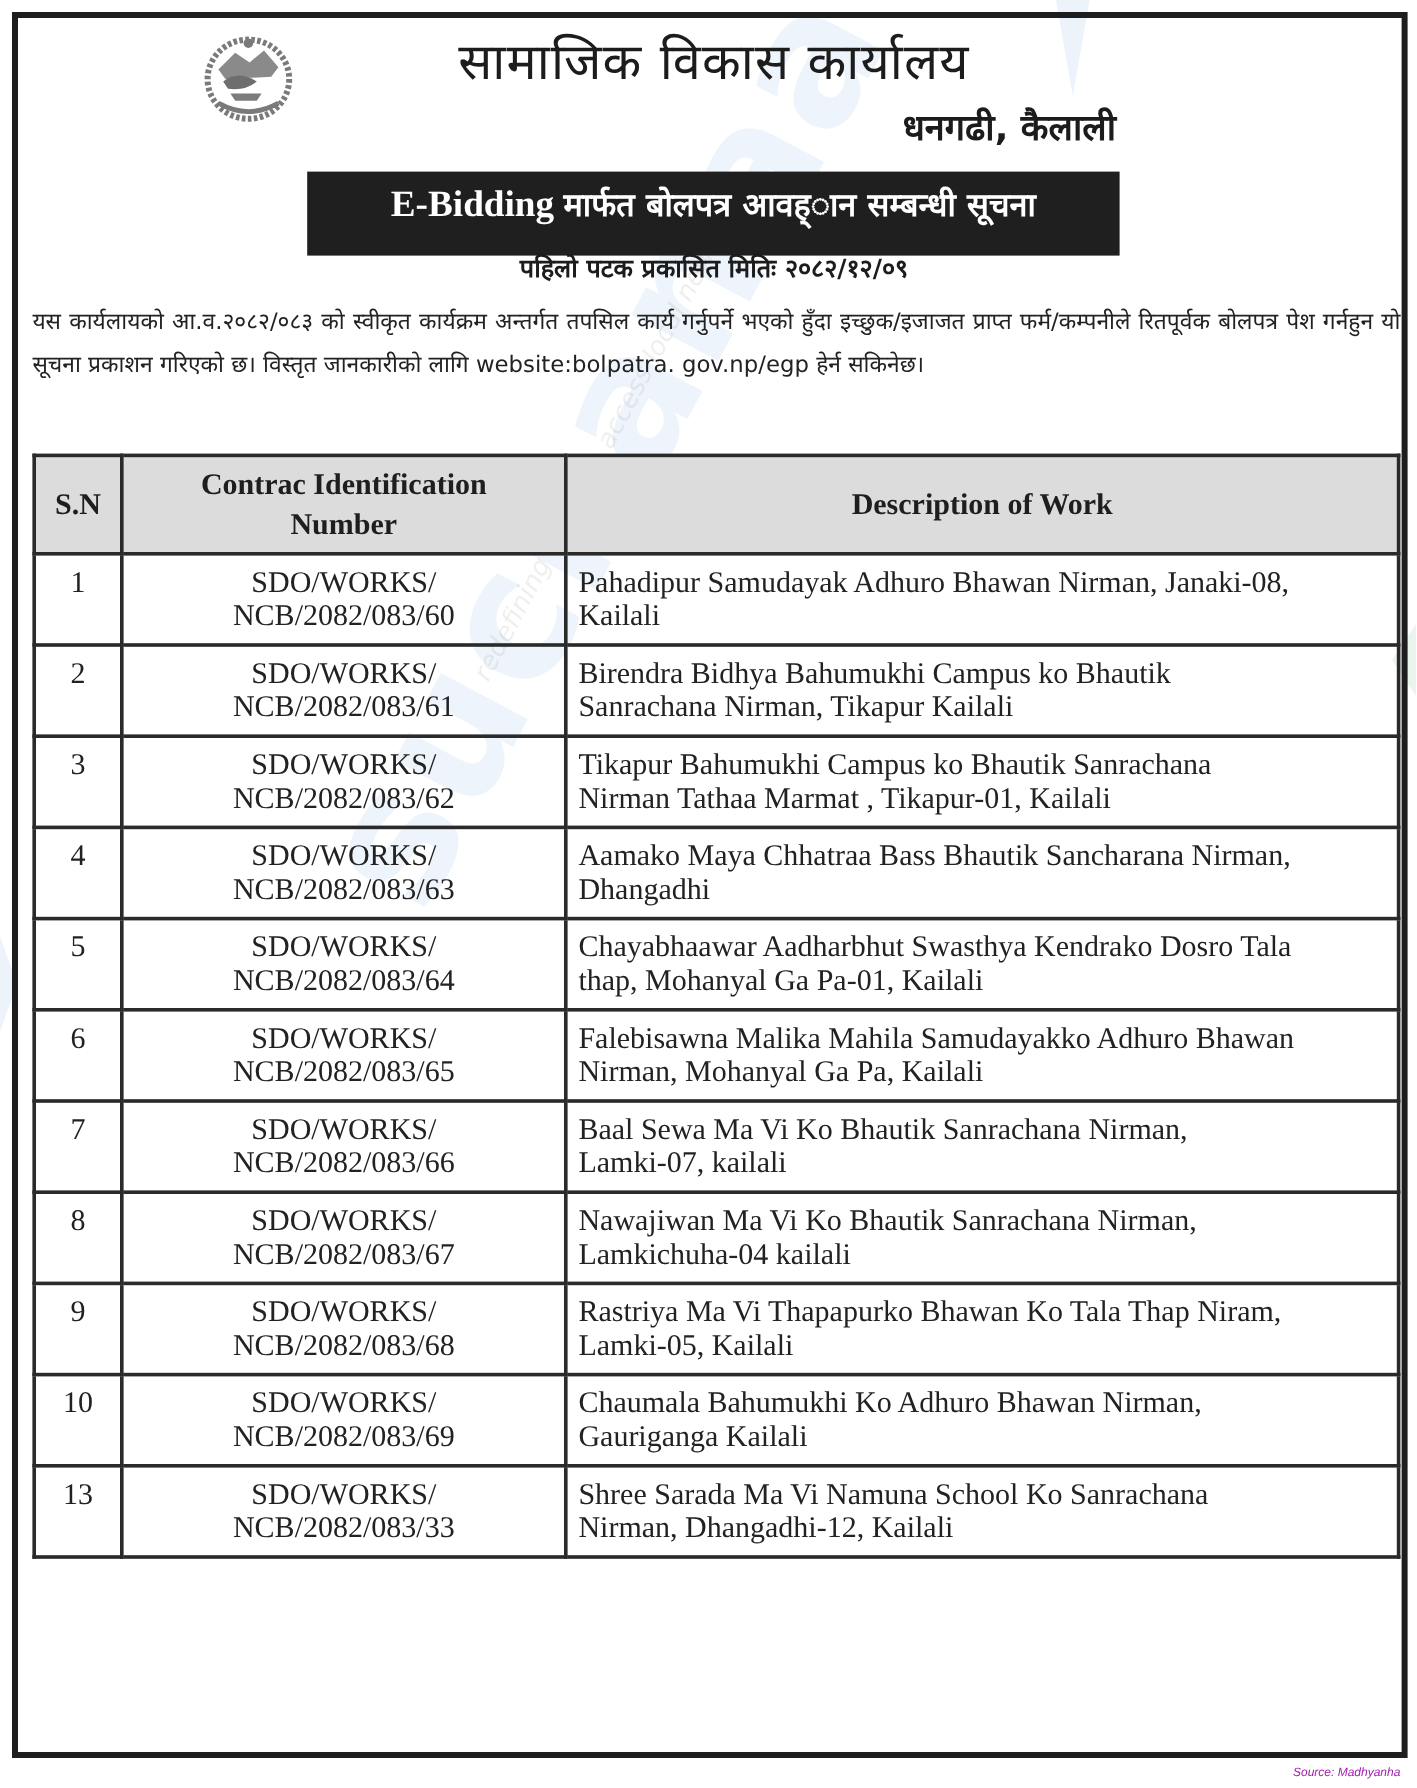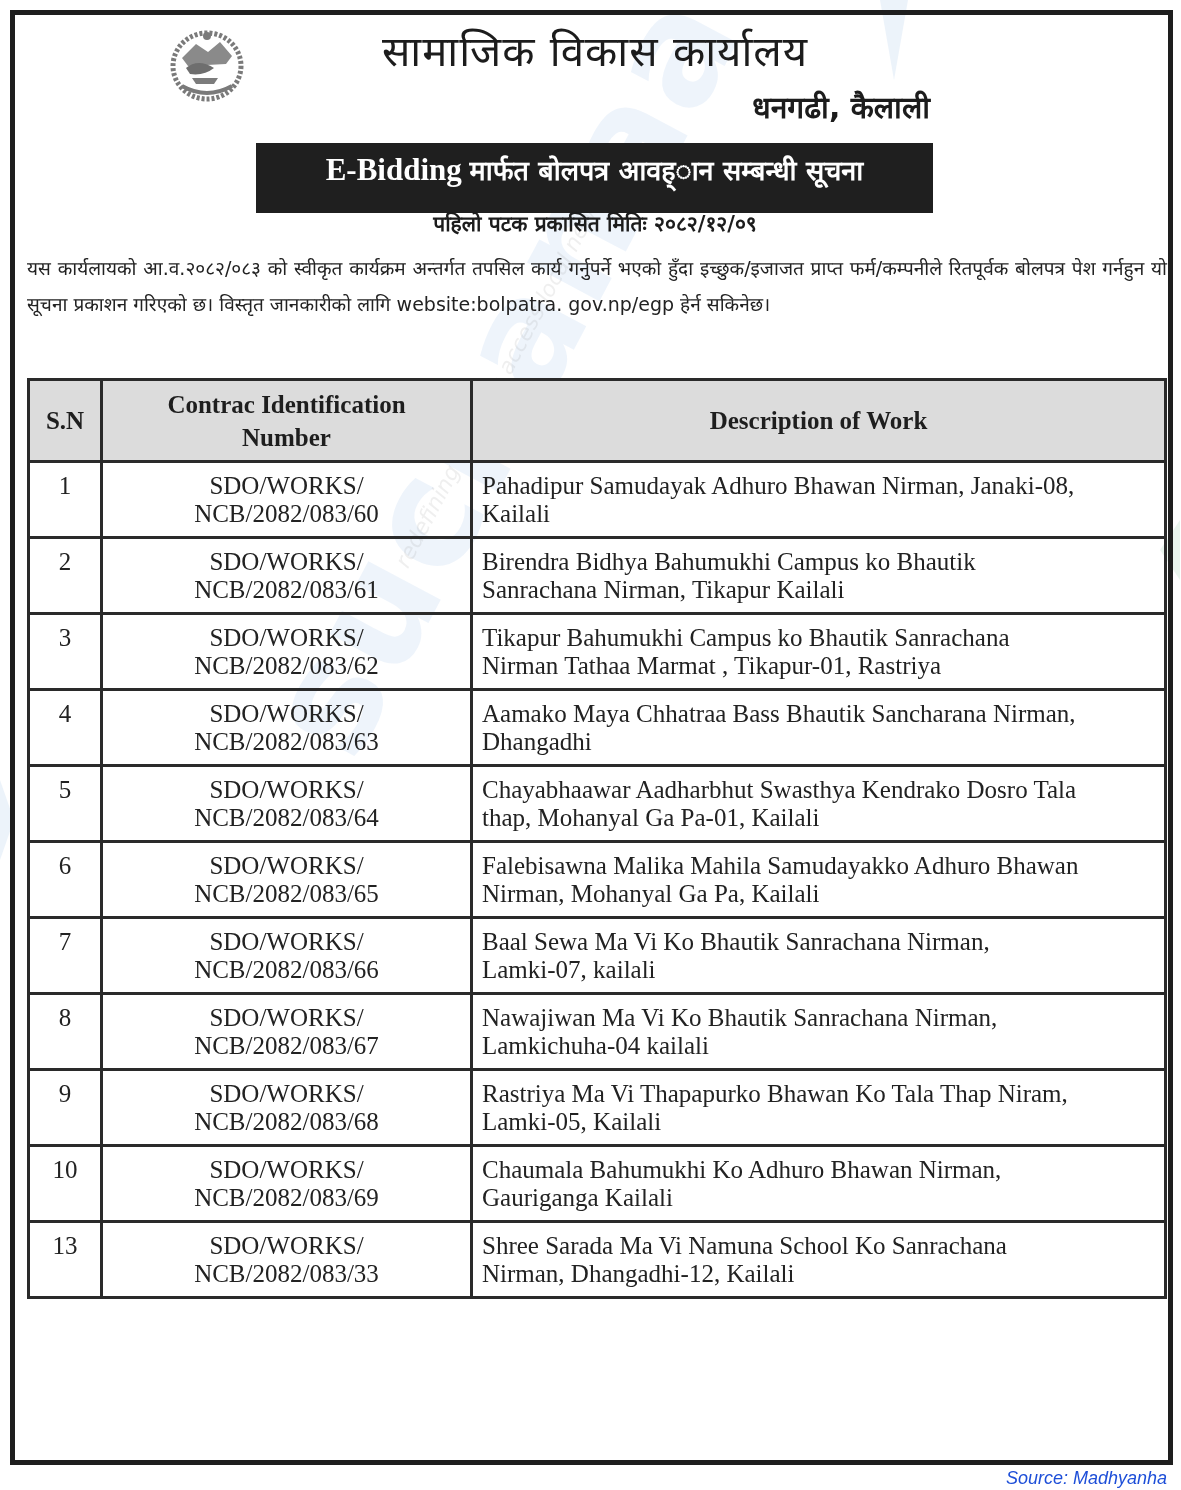--- a/index.html
+++ b/index.html
@@ -76,22 +76,22 @@
     table.works td {
       height: 76px; font-size: 25px; line-height: 28px; vertical-align: top;
       padding-top: 9px;
     }
     td.sn { text-align: center; }
     td.cid { text-align: center; }
     td.desc { text-align: left; padding-left: 9px; padding-right: 6px; }
 
     .source {
       position: absolute; right: 14px; top: 1469px;
-      font-family: "Liberation Sans", sans-serif; font-style: italic; font-size: 18px;
-      color: #1d4ed8; line-height: 18px;
+      font-family: "Liberation Sans", sans-serif; font-style: italic; font-size: 10px;
+      color: #a21caf; line-height: 18px;
     }
   </style>
 </head>
 <body>
 
 <div class="bg-shard" style="left:880px;top:0;border-left:14px solid transparent;border-right:14px solid transparent;border-top:80px solid rgba(150,190,230,0.18);"></div>
 <div class="bg-shard" style="left:1160px;top:520px;border-top:30px solid transparent;border-bottom:30px solid transparent;border-right:20px solid rgba(140,200,160,0.18);"></div>
 <div class="bg-shard" style="left:0;top:780px;border-top:40px solid transparent;border-bottom:40px solid transparent;border-left:14px solid rgba(150,190,230,0.18);"></div>
 
 <div class="watermark">suchanaa</div>
@@ -148,21 +148,21 @@
         <td class="desc"><span>Pahadipur Samudayak Adhuro Bhawan Nirman, Janaki-08,</span><br><span>Kailali</span></td>
       </tr>
       <tr>
         <td class="sn">2</td>
         <td class="cid"><span>SDO/WORKS/</span><br><span>NCB/2082/083/61</span></td>
         <td class="desc"><span>Birendra Bidhya Bahumukhi Campus ko Bhautik</span><br><span>Sanrachana Nirman, Tikapur Kailali</span></td>
       </tr>
       <tr>
         <td class="sn">3</td>
         <td class="cid"><span>SDO/WORKS/</span><br><span>NCB/2082/083/62</span></td>
-        <td class="desc"><span>Tikapur Bahumukhi Campus ko Bhautik Sanrachana</span><br><span>Nirman Tathaa Marmat , Tikapur-01,  Rastriya</span></td>
+        <td class="desc"><span>Tikapur Bahumukhi Campus ko Bhautik Sanrachana</span><br><span>Nirman Tathaa Marmat , Tikapur-01,  Kailali</span></td>
       </tr>
       <tr>
         <td class="sn">4</td>
         <td class="cid"><span>SDO/WORKS/</span><br><span>NCB/2082/083/63</span></td>
         <td class="desc"><span>Aamako Maya Chhatraa Bass Bhautik Sancharana Nirman,</span><br><span>Dhangadhi</span></td>
       </tr>
       <tr>
         <td class="sn">5</td>
         <td class="cid"><span>SDO/WORKS/</span><br><span>NCB/2082/083/64</span></td>
         <td class="desc"><span>Chayabhaawar Aadharbhut Swasthya Kendrako Dosro Tala</span><br><span>thap, Mohanyal Ga Pa-01, Kailali</span></td>

